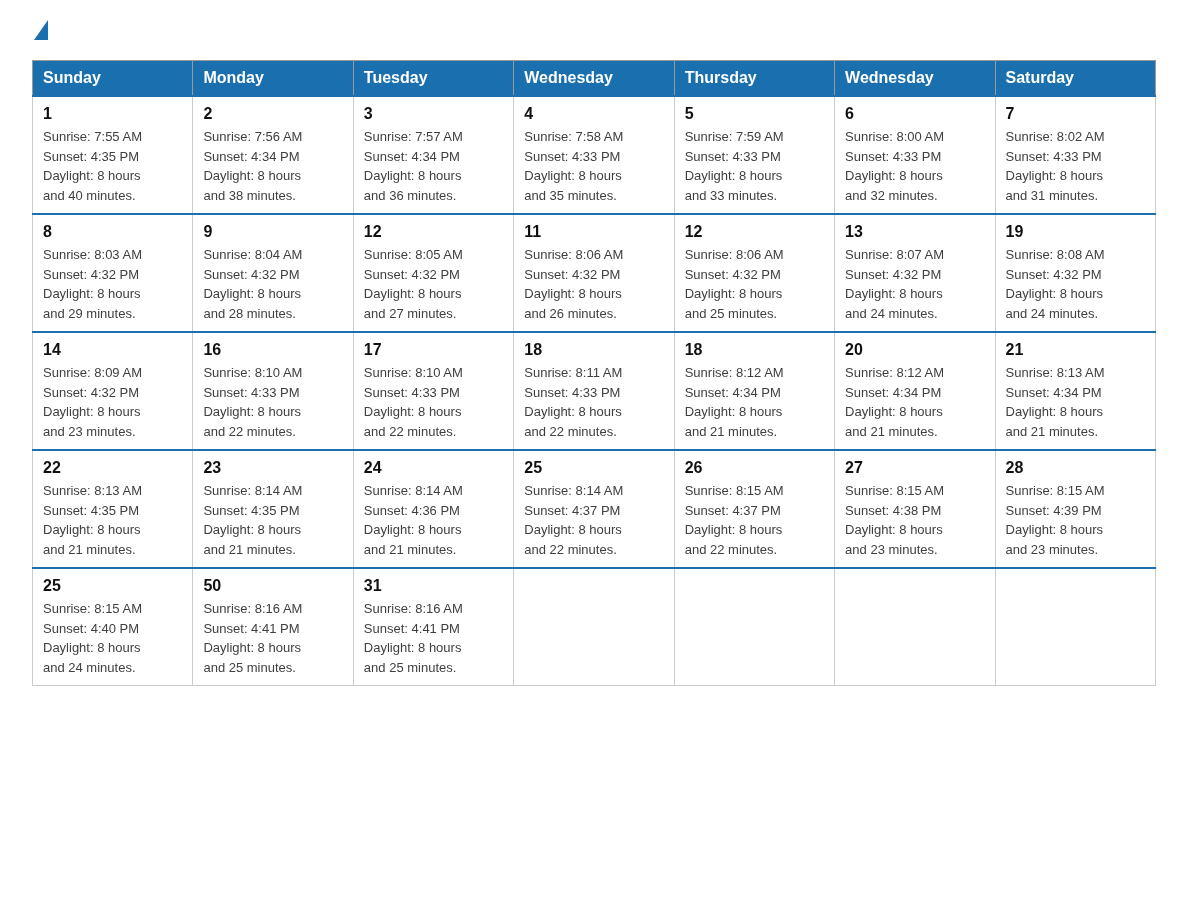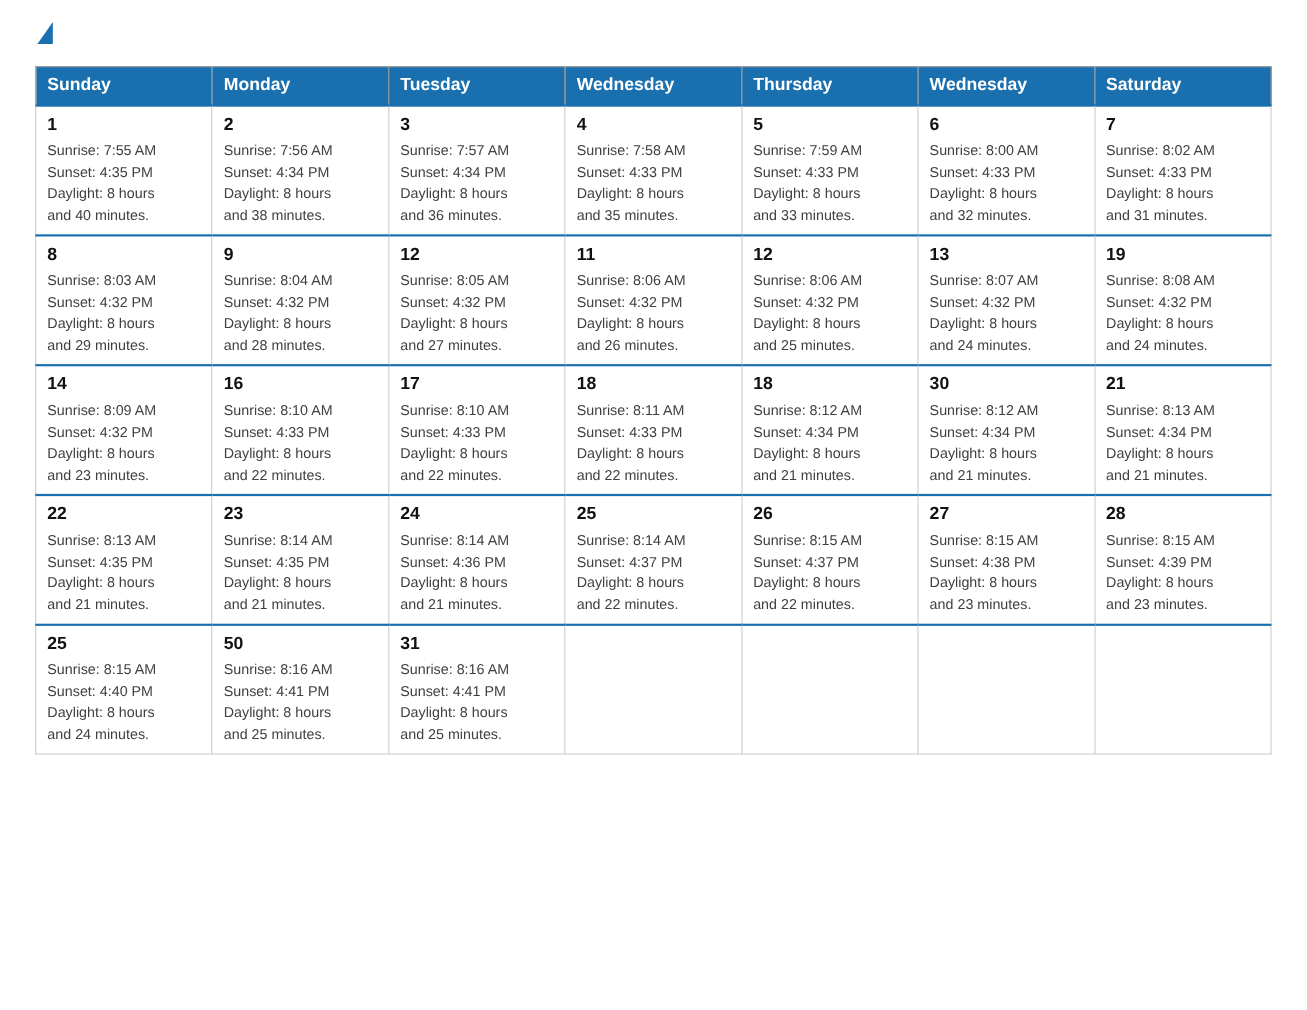--- a/index.html
+++ b/index.html
@@ -298,21 +298,21 @@
         <td>
         <span class="day-number">18</span>
         <div class="day-info">
           Sunrise: 8:12 AM<br>
           Sunset: 4:34 PM<br>
           Daylight: 8 hours<br>
           and 21 minutes.
         </div>
       </td>
         <td>
-        <span class="day-number">30</span>
+        <span class="day-number">20</span>
         <div class="day-info">
           Sunrise: 8:12 AM<br>
           Sunset: 4:34 PM<br>
           Daylight: 8 hours<br>
           and 21 minutes.
         </div>
       </td>
         <td>
         <span class="day-number">21</span>
         <div class="day-info">

